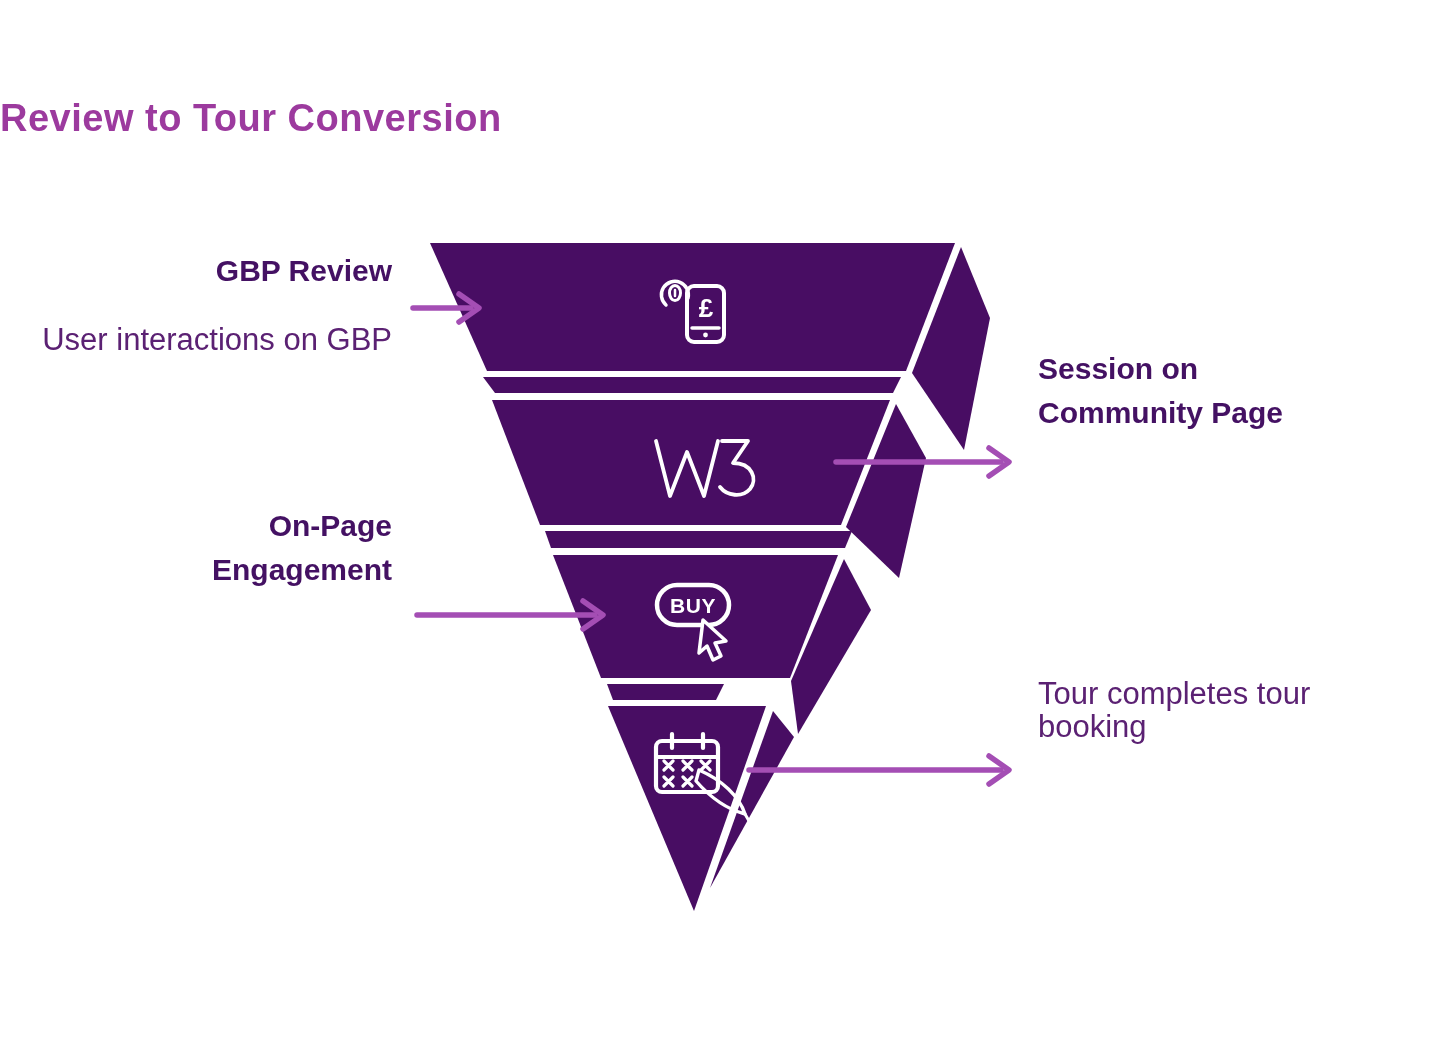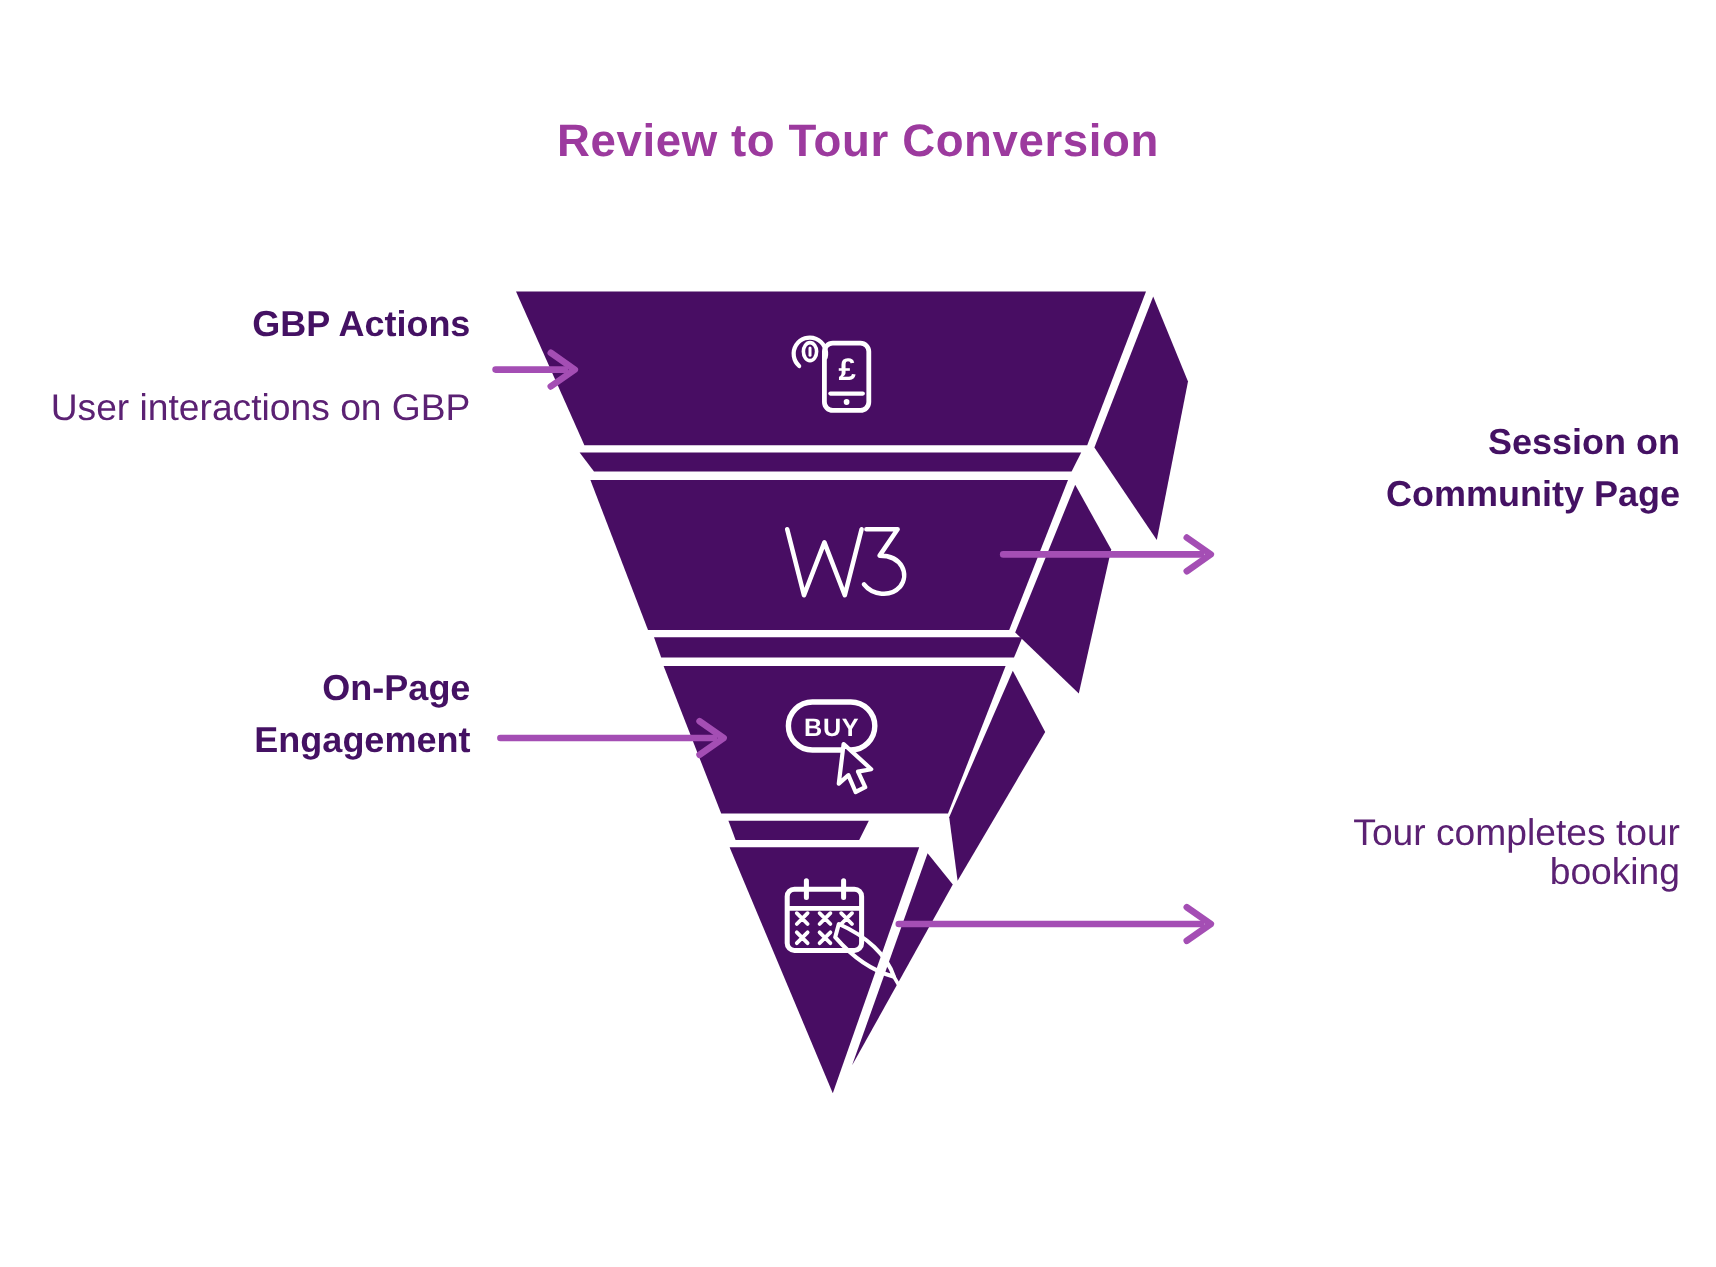--- a/index.html
+++ b/index.html
@@ -2,38 +2,38 @@
 <html style="--background: #ffffff; --funnel: #480D63; --title-text: #9C3A9E; --heading-text: #441163; --body-text: #5B2173; --arrow: #A44EB4; --icon: #ffffff;"><head>
 <meta charset="utf-8">
 <style>
   html,body{margin:0;padding:0;background:#fff;}
   .canvas{
     position:relative;width:1430px;height:1056px;overflow:hidden;
     background:var(--background,#ffffff);
     font-family:"Liberation Sans",sans-serif;
   }
   .page-title{
-    position:absolute;top:97px;left:0;right:0;text-align:center;
+    position:absolute;top:97px;left:0;right:0;text-align:left;
     font-size:38px;font-weight:bold;letter-spacing:.5px;
     color:var(--title-text,#9C3A9E);
   }
   .stage-label{position:absolute;}
   .stage-label .heading{
     font-size:30px;font-weight:bold;line-height:44px;
     color:var(--heading-text,#441163);
     margin:0 0 30px 0;white-space:pre-line;
   }
   .stage-label .desc{
     font-size:31px;line-height:33px;
     color:var(--body-text,#5B2173);white-space:pre-line;
   }
   .side-left{text-align:right;}
-  .side-right{text-align:right;margin-left:32px;}
+  .side-right{text-align:left;}
   .pos-stage1{top:249px;right:1038px;width:370px;}
-  .pos-stage3{top:504px;right:1038px;width:330px;margin-top:48px;}
+  .pos-stage3{top:504px;right:1038px;width:330px;}
   .pos-stage2{top:347px;left:1038px;width:330px;}
   .pos-stage4{top:677px;left:1038px;width:330px;}
   svg.scene{position:absolute;left:0;top:0;}
   .f{fill:var(--funnel,#480D63);stroke:none;}
   .ic{fill:none;stroke:var(--icon,#ffffff);stroke-linecap:round;stroke-linejoin:round;}
   .ictxt{fill:var(--icon,#ffffff);font-family:"Liberation Sans",sans-serif;}
   .ar{fill:none;stroke:var(--arrow,#A44EB4);stroke-width:5.5;stroke-linecap:round;stroke-linejoin:round;}
 </style>
 </head>
 <body>
@@ -110,21 +110,21 @@
         <path class="ar" d="M583,601 L603,615 L583,629"></path>
       </g>
       <g>
         <path class="ar" d="M749,770 H1001"></path>
         <path class="ar" d="M989,756 L1009,770 L989,784"></path>
       </g>
     </g>
   </svg>
 
   <div class="stage-label side-left pos-stage1">
-    <div class="heading">GBP Actions</div>
+    <div class="heading">GBP Review</div>
     <div class="desc">User interactions on GBP</div>
   </div>
 
   <div class="stage-label side-right pos-stage2">
     <div class="heading">Session on
 Community Page</div>
   </div>
 
   <div class="stage-label side-left pos-stage3">
     <div class="heading">On-Page

